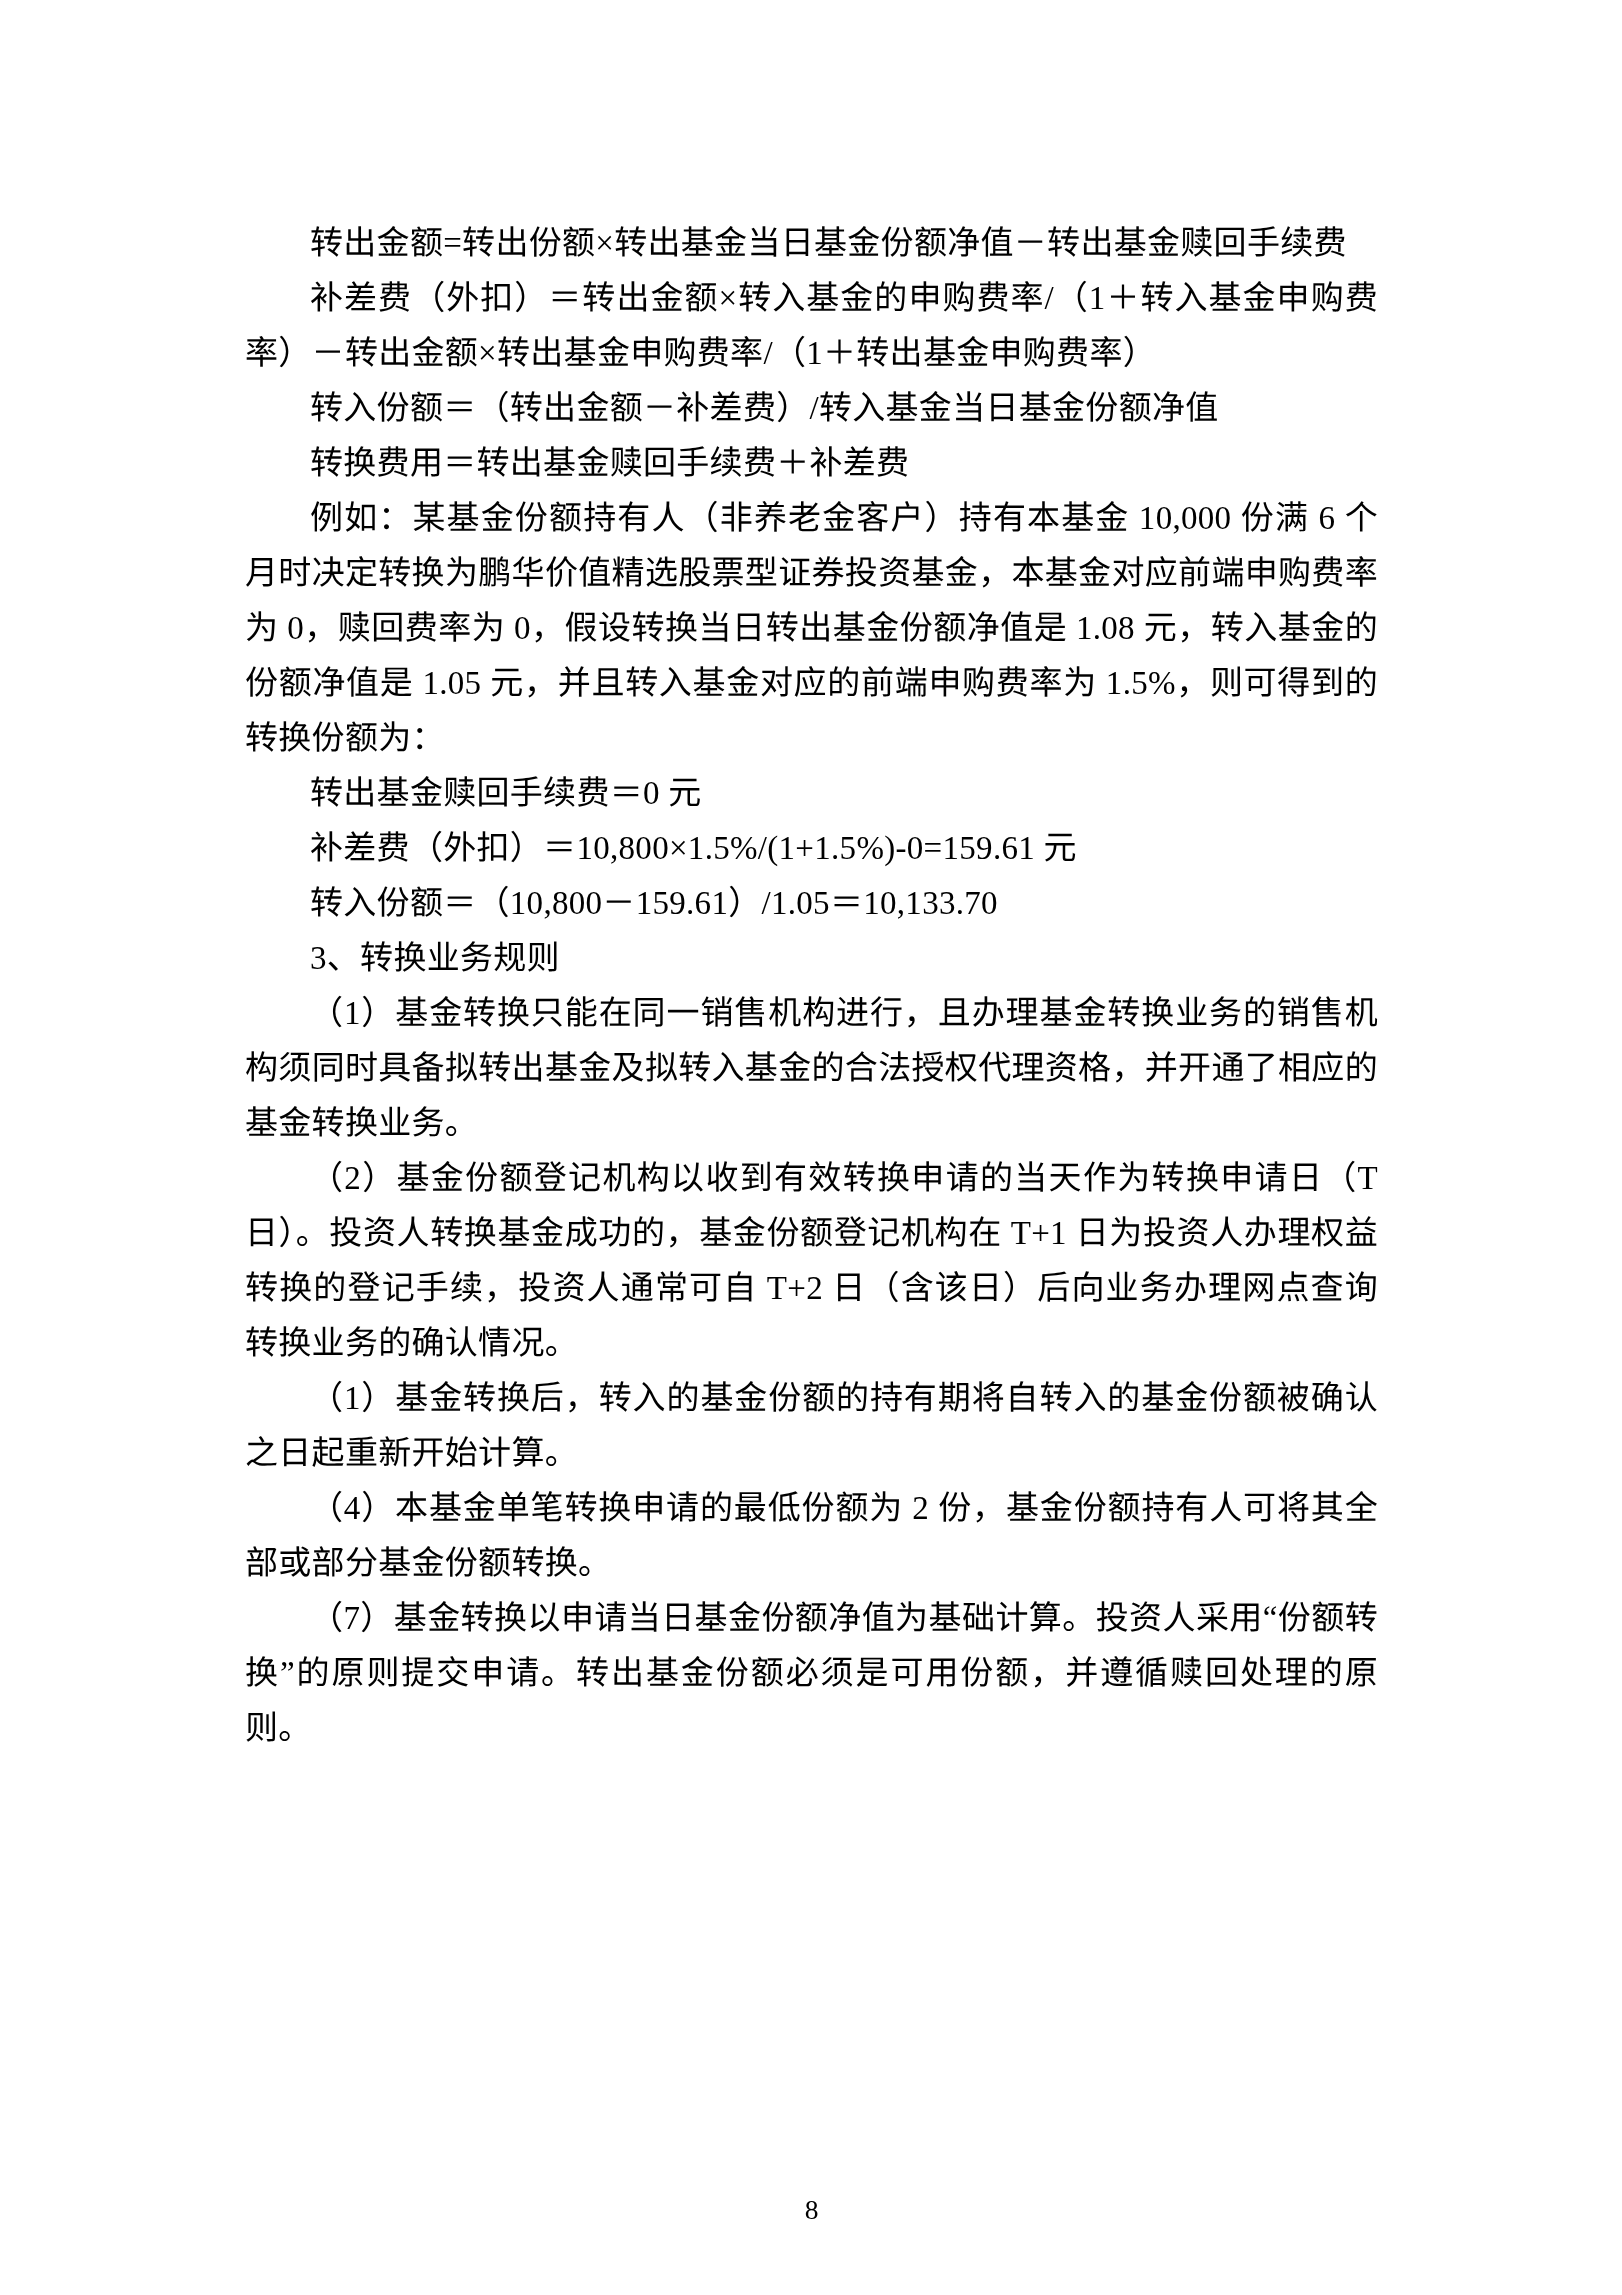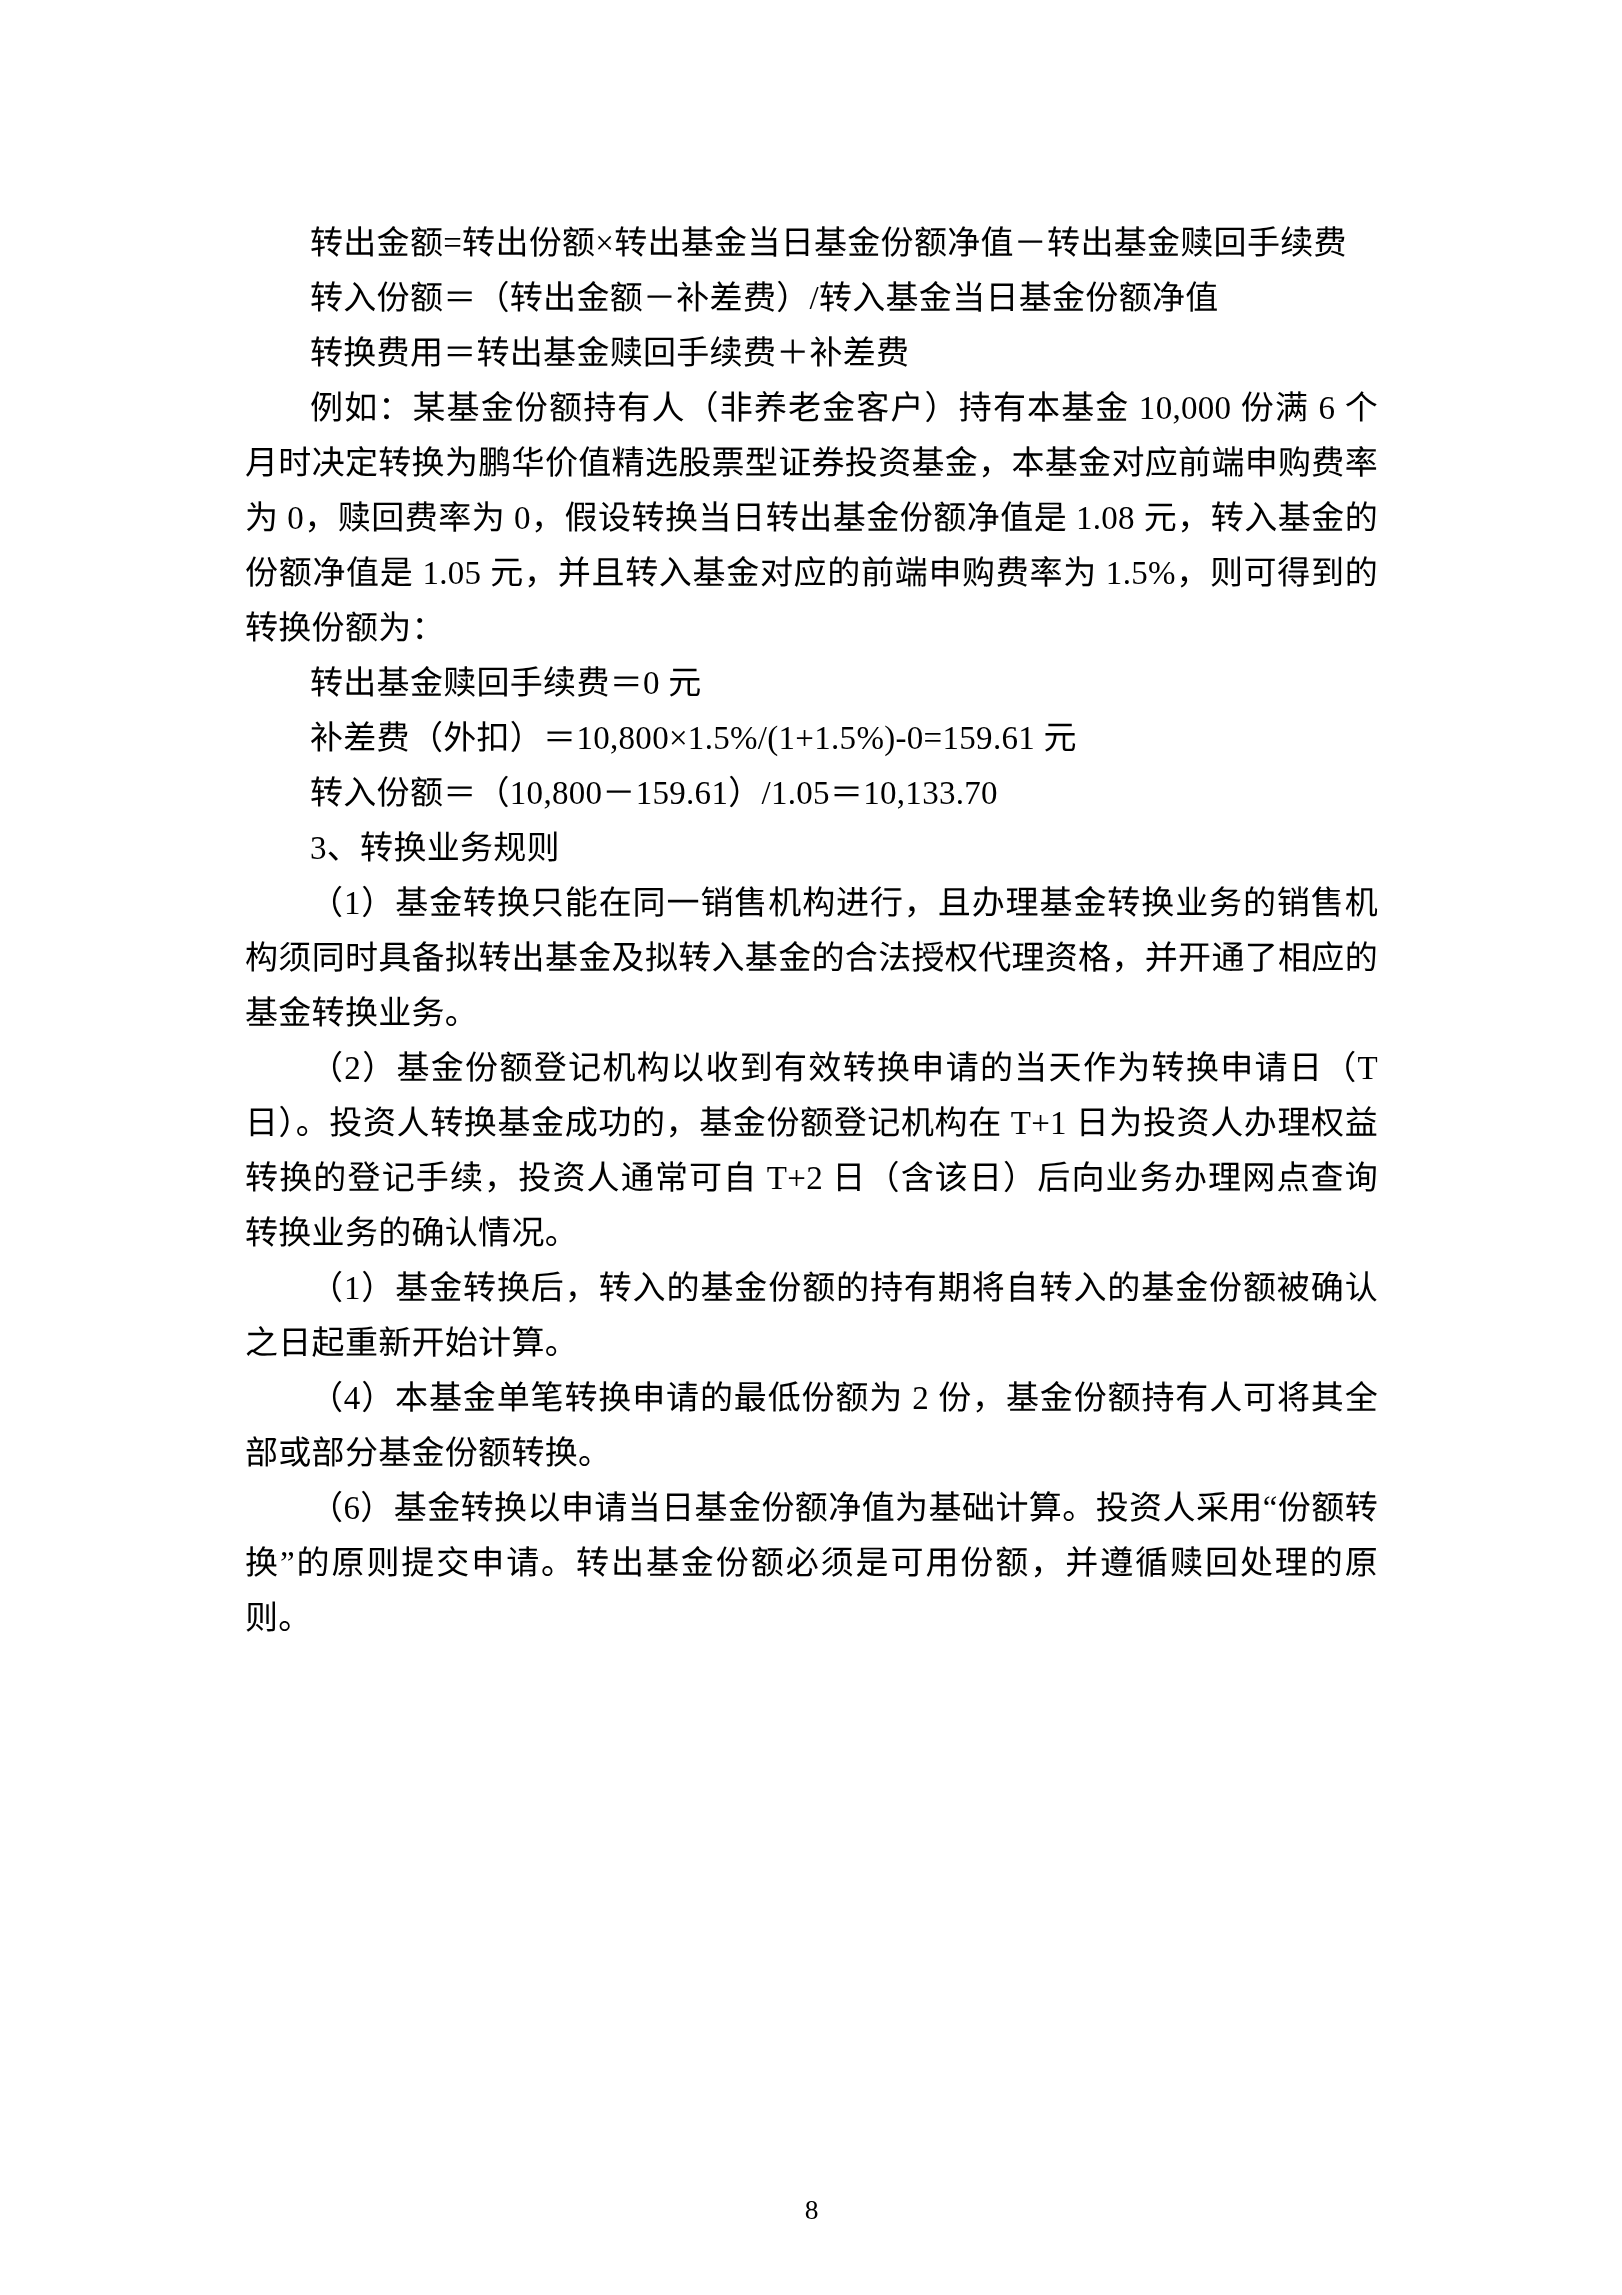--- a/index.html
+++ b/index.html
@@ -44,30 +44,31 @@
     font-size: 27.5px;
     line-height: 39px;
   }
 </style>
 </head>
 <body>
 
 <div class="page">
   <div class="content">
     <p>转出金额=转出份额×转出基金当日基金份额净值－转出基金赎回手续费</p>
+    <p>补差费（外扣）＝转出金额×转入基金的申购费率/（1＋转入基金申购费率）－转出金额×转出基金申购费率/（1＋转出基金申购费率）</p>
     <p>转入份额＝（转出金额－补差费）/转入基金当日基金份额净值</p>
     <p>转换费用＝转出基金赎回手续费＋补差费</p>
     <p>例如：某基金份额持有人（非养老金客户）持有本基金 10,000 份满 6 个月时决定转换为鹏华价值精选股票型证券投资基金，本基金对应前端申购费率为 0，赎回费率为 0，假设转换当日转出基金份额净值是 1.08 元，转入基金的份额净值是 1.05 元，并且转入基金对应的前端申购费率为 1.5%，则可得到的转换份额为：</p>
     <p>转出基金赎回手续费＝0 元</p>
     <p>补差费（外扣）＝10,800×1.5%/(1+1.5%)-0=159.61 元</p>
     <p>转入份额＝（10,800－159.61）/1.05＝10,133.70</p>
     <p>3、转换业务规则</p>
     <p>（1）基金转换只能在同一销售机构进行，且办理基金转换业务的销售机构须同时具备拟转出基金及拟转入基金的合法授权代理资格，并开通了相应的基金转换业务。</p>
     <p>（2）基金份额登记机构以收到有效转换申请的当天作为转换申请日（T 日）。投资人转换基金成功的，基金份额登记机构在 T+1 日为投资人办理权益转换的登记手续，投资人通常可自 T+2 日（含该日）后向业务办理网点查询转换业务的确认情况。</p>
     <p>（1）基金转换后，转入的基金份额的持有期将自转入的基金份额被确认之日起重新开始计算。</p>
     <p>（4）本基金单笔转换申请的最低份额为 2 份，基金份额持有人可将其全部或部分基金份额转换。</p>
-    <p>（6）基金转换以申请当日基金份额净值为基础计算。投资人采用“份额转换”的原则提交申请。转出基金份额必须是可用份额，并遵循赎回处理的原则。</p>
+    <p>（7）基金转换以申请当日基金份额净值为基础计算。投资人采用“份额转换”的原则提交申请。转出基金份额必须是可用份额，并遵循赎回处理的原则。</p>
   </div>
   <div class="footer">
     <span>8</span>
   </div>
 </div>
 
 
 </body></html>

